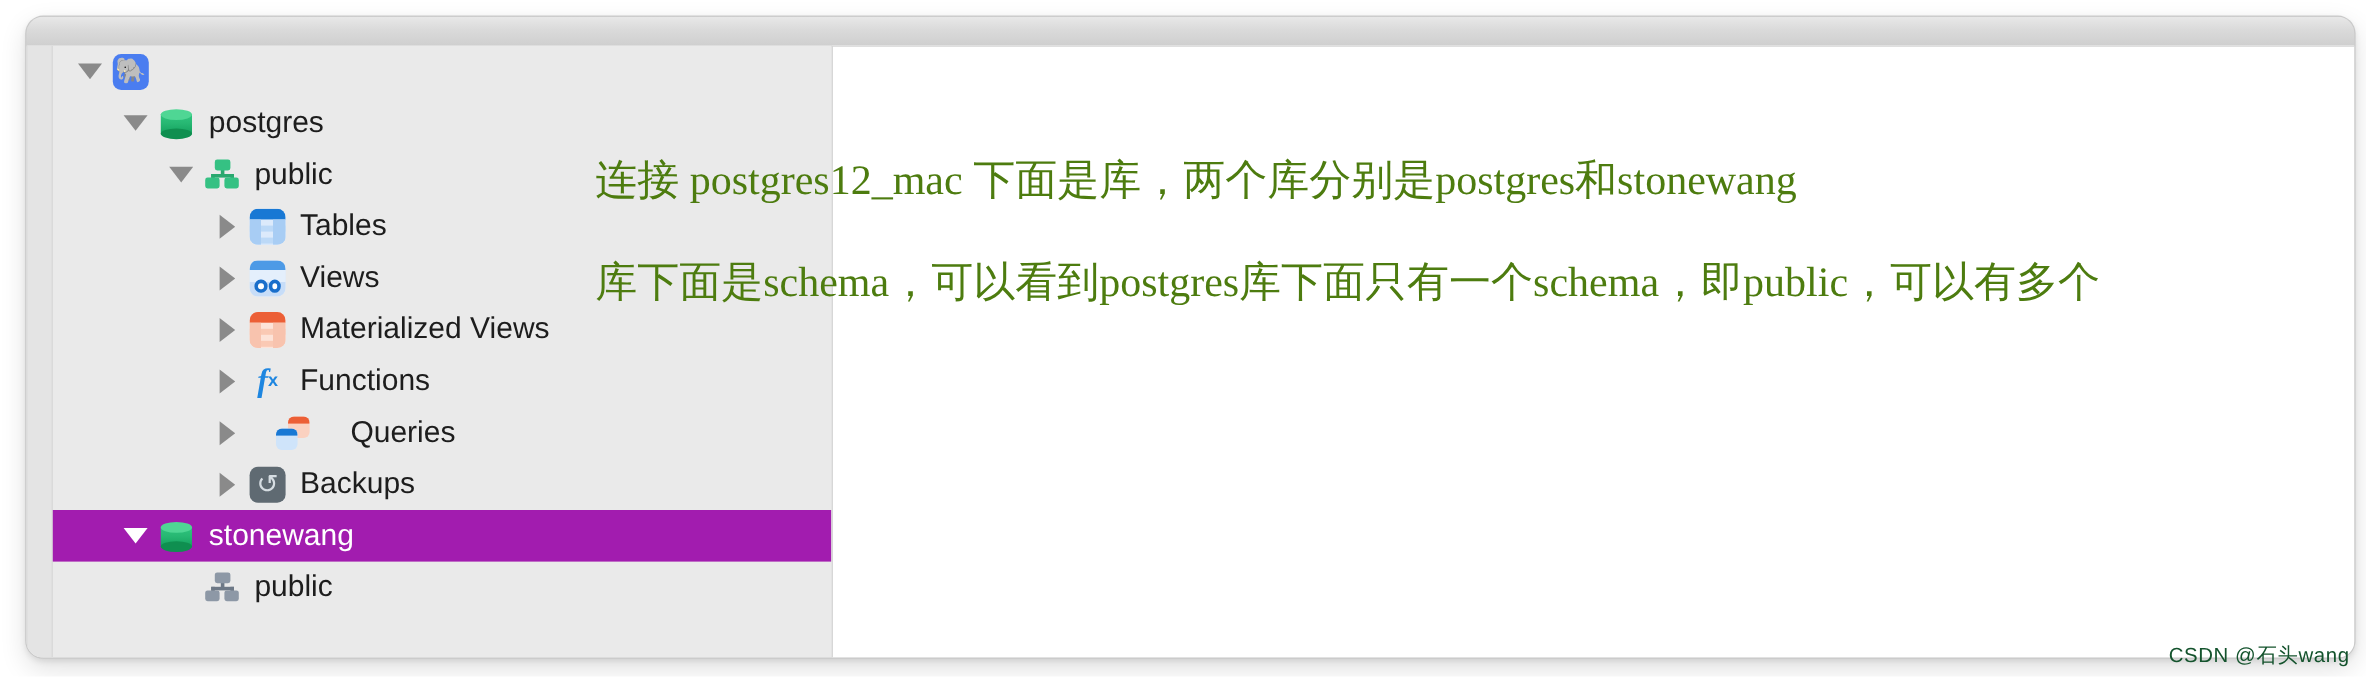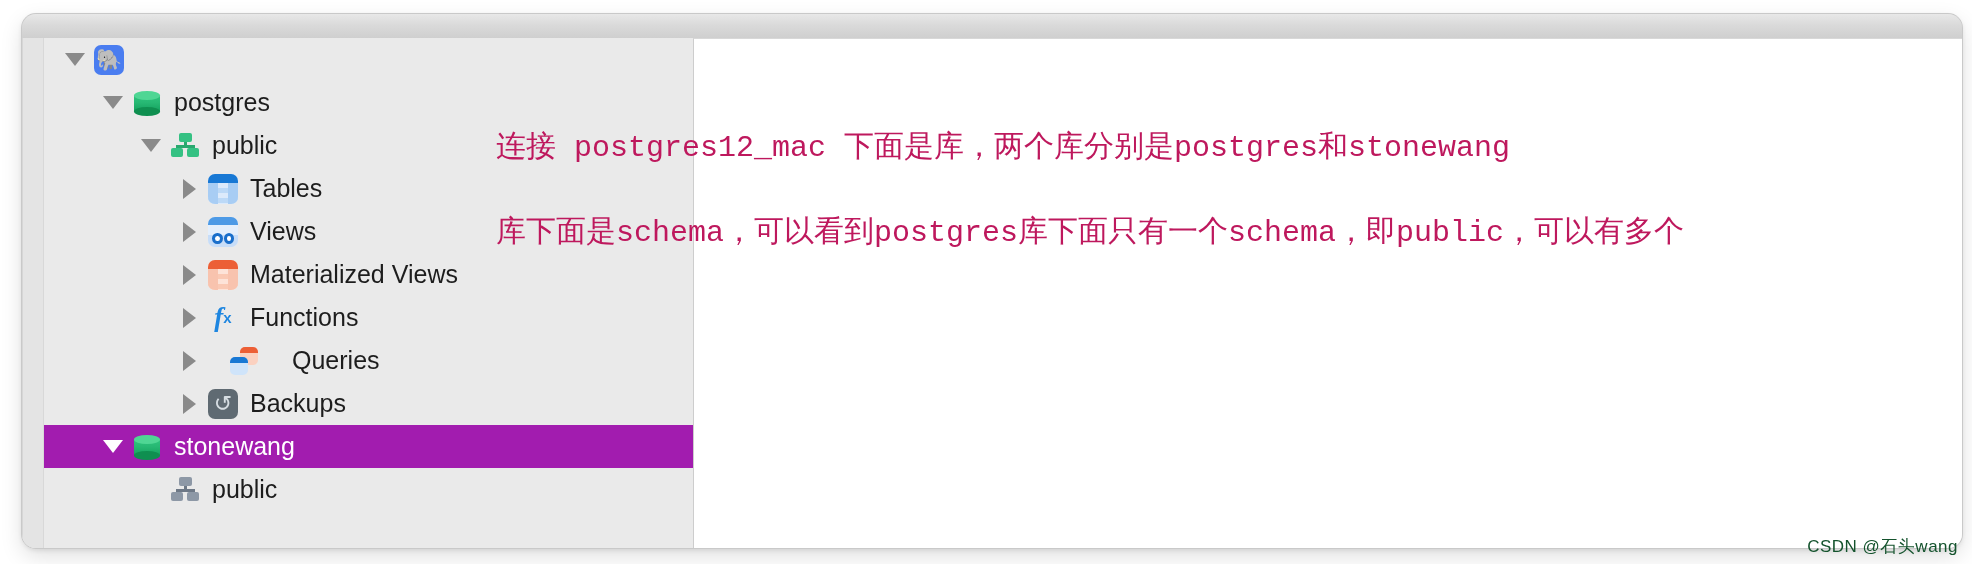--- a/index.html
+++ b/index.html
@@ -316,25 +316,25 @@
     height: 100%;
     background: #ffffff;
     border-left: 1px solid #cdcdcd;
     border-top: 1px solid #d8d8d8;
     box-sizing: border-box;
   }
 
   
   .annot {
     position: absolute;
-    color: #be185d;
-    font-size: 30px;
+    color: #4d7c0f;
+    font-size: 35px;
     white-space: nowrap;
     line-height: 1;
-    font-family: Liberation Mono, monospace;
+    font-family: Liberation Serif, serif;
   }
   #annot-1 { left: 496px; top: 133px; }
   #annot-2 { left: 496px; top: 218px; }
 
   
   #watermark {
     position: absolute;
     right: 14px;
     bottom: 6px;
     font-size: 17px;

